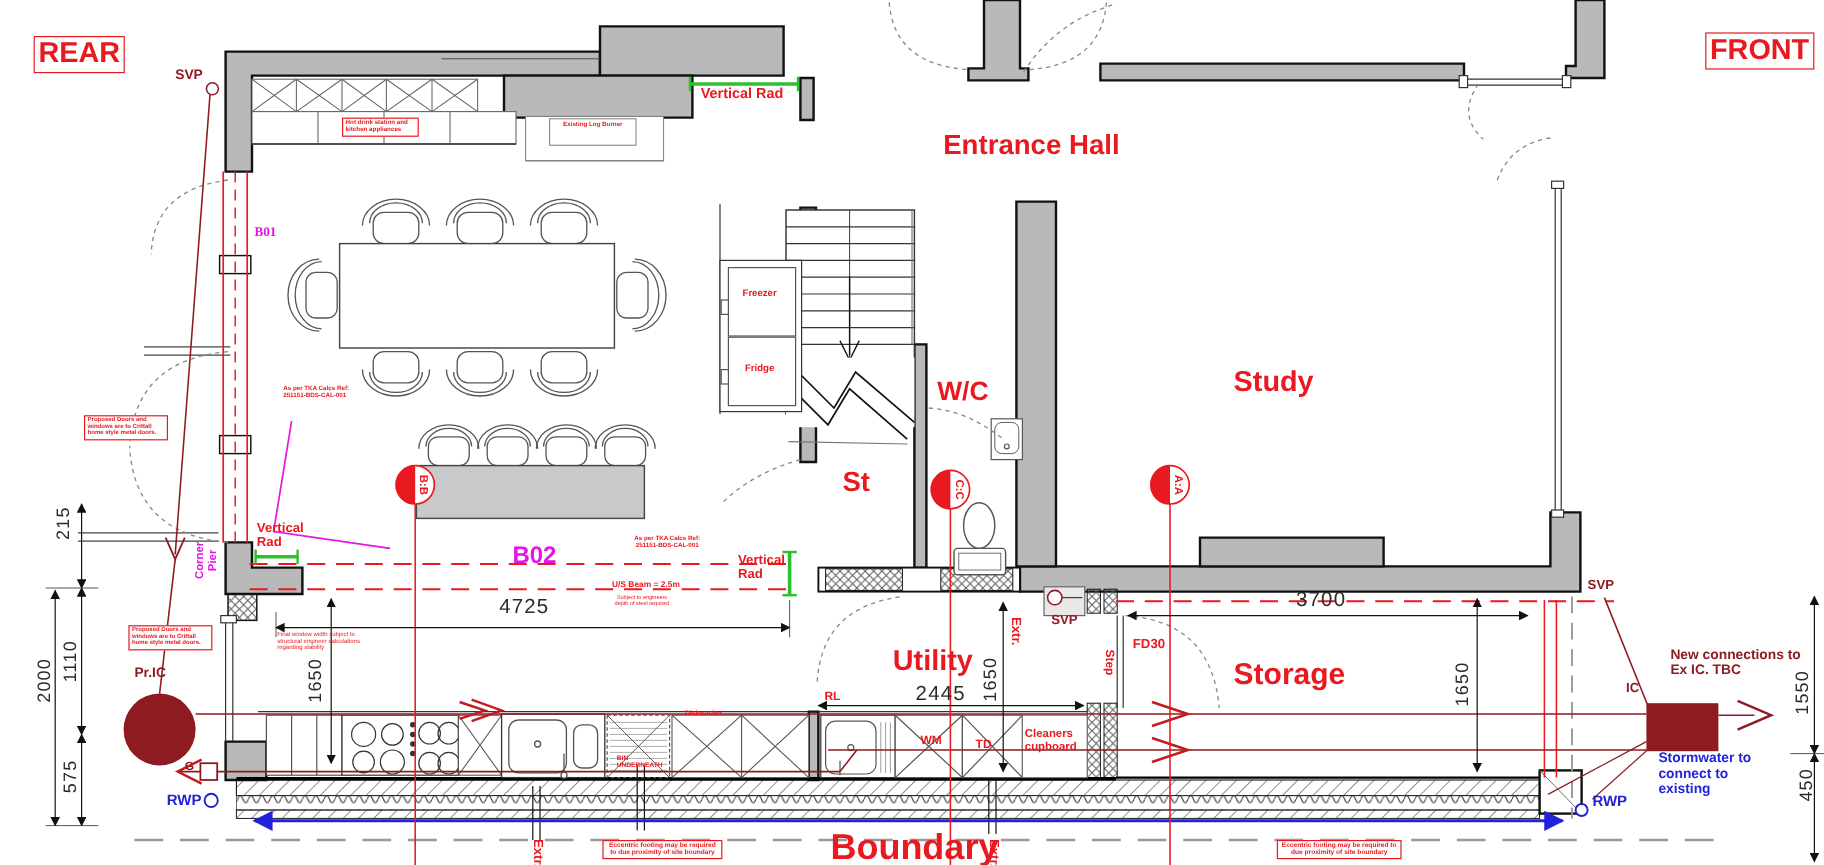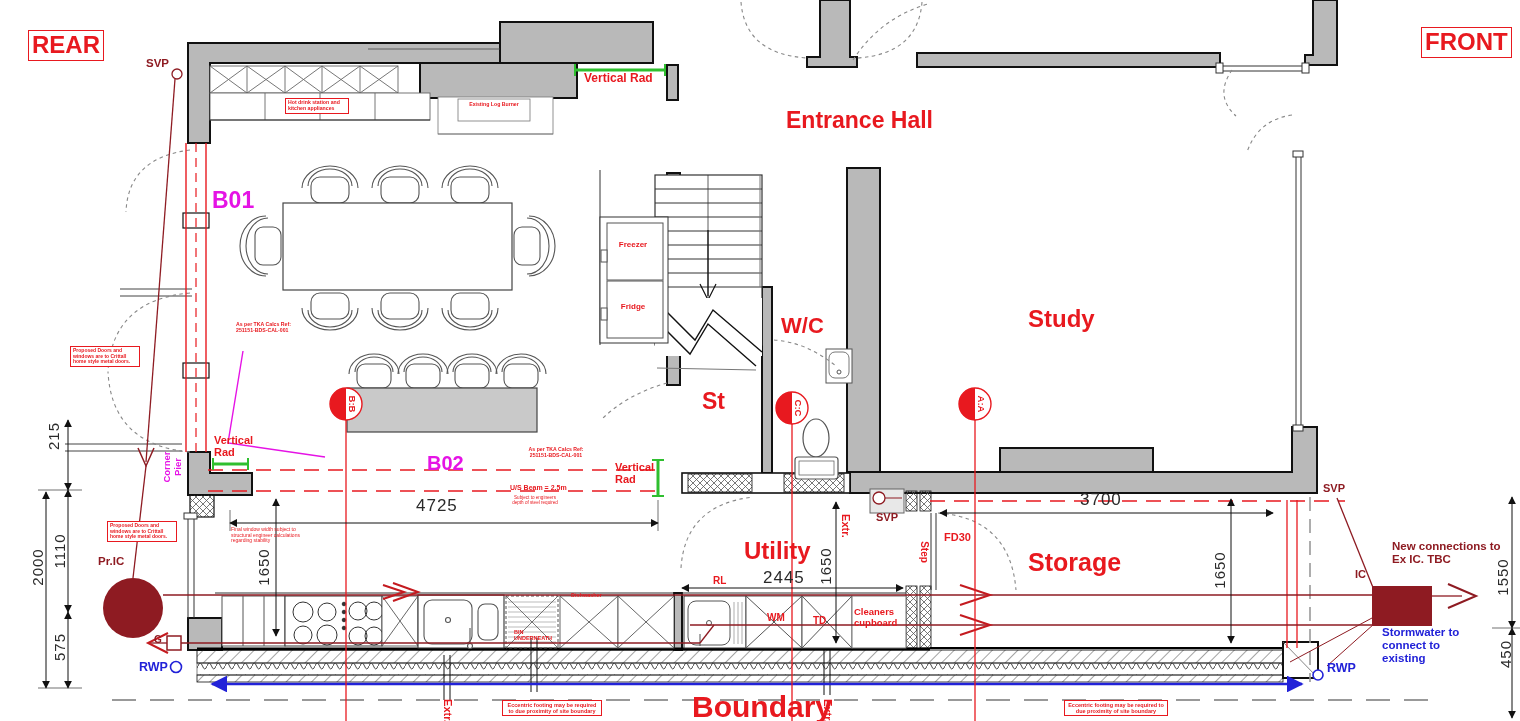--- a/index.html
+++ b/index.html
@@ -391,21 +391,21 @@
 
 <div class="lbl box red b" style="left:28px;top:30px;font-size:24px;">REAR</div>
 <div class="lbl box red b" style="left:1421px;top:27px;font-size:24px;">FRONT</div>
 
 <div class="lbl dred b" style="left:146px;top:57px;font-size:11.5px;">SVP</div>
 <div class="lbl red b" style="left:584px;top:72px;font-size:12px;">Vertical Rad</div>
 <div class="lbl boxthin red b" style="left:285px;top:98px;width:58px;font-size:5.2px;">Hot drink station and kitchen appliances</div>
 <div class="lbl red b c" style="left:462px;top:102px;width:64px;font-size:5.2px;">Existing Log Burner</div>
 <div class="lbl red b" style="left:786px;top:108px;font-size:23px;">Entrance Hall</div>
 
-<div class="lbl mag b" style="left:212px;top:188px;font-size:23px;">B01</div>
+<div class="lbl mag b" style="left:212px;top:188px;font-size:11px;font-family:Liberation Serif, serif;">B01</div>
 <div class="lbl red b" style="left:236px;top:322px;width:60px;font-size:5.2px;">As per TKA Calcs Ref: 251151-BDS-CAL-001</div>
 <div class="lbl boxthin red b" style="left:70px;top:346px;width:64px;font-size:5px;">Proposed Doors and windows are to Crittall home style metal doors.</div>
 
 <div class="lbl red b c" style="left:611px;top:241px;width:44px;font-size:8px;">Freezer</div>
 <div class="lbl red b c" style="left:611px;top:303px;width:44px;font-size:8px;">Fridge</div>
 <div class="lbl red b" style="left:781px;top:314px;font-size:22px;">W/C</div>
 <div class="lbl red b" style="left:702px;top:389px;font-size:23px;">St</div>
 <div class="lbl red b" style="left:1028px;top:306px;font-size:24px;">Study</div>
 
 <div class="lbl rcw red b" style="left:352px;top:404px;font-size:9.5px;">B:B</div>
@@ -424,26 +424,26 @@
 <div class="lbl dred b" style="left:876px;top:511px;font-size:11px;">SVP</div>
 <div class="lbl red b" style="left:944px;top:531px;font-size:11px;">FD30</div>
 <div class="lbl dim" style="left:1080px;top:490px;font-size:17px;">3700</div>
 <div class="lbl dred b" style="left:1323px;top:482px;font-size:11px;">SVP</div>
 
 <div class="lbl red b" style="left:744px;top:538px;font-size:24px;">Utility</div>
 <div class="lbl rcw red b" style="left:846px;top:526px;font-size:11px;">Extr.</div>
 <div class="lbl rcw red b" style="left:924px;top:552px;font-size:10px;">Step</div>
 <div class="lbl red" style="left:231px;top:527px;width:70px;font-size:5px;">Final window width subject to structural engineer calculations regarding stability</div>
 <div class="lbl boxthin red b" style="left:107px;top:521px;width:64px;font-size:5px;">Proposed Doors and windows are to Crittall home style metal doors.</div>
-<div class="lbl dred b" style="left:98px;top:555px;font-size:11.5px;">Pr.IC</div>
+<div class="lbl dred b" style="left:112px;top:555px;font-size:11.5px;">Pr.IC</div>
 <div class="lbl red b" style="left:1028px;top:548px;font-size:25px;">Storage</div>
 
 <div class="lbl rccw dim" style="left:264px;top:567px;font-size:15px;">1650</div>
 <div class="lbl dim" style="left:763px;top:568px;font-size:17px;">2445</div>
-<div class="lbl red b" style="left:713px;top:575px;font-size:10px;">RL</div>
+<div class="lbl red b" style="left:687px;top:575px;font-size:10px;">RL</div>
 <div class="lbl rccw dim" style="left:826px;top:566px;font-size:15px;">1650</div>
 <div class="lbl rccw dim" style="left:1220px;top:570px;font-size:15px;">1650</div>
 
 <div class="lbl rccw dim" style="left:54px;top:436px;font-size:15px;">215</div>
 <div class="lbl rccw dim" style="left:60px;top:551px;font-size:15px;">1110</div>
 <div class="lbl rccw dim" style="left:38px;top:567px;font-size:15px;">2000</div>
 <div class="lbl rccw dim" style="left:60px;top:647px;font-size:15px;">575</div>
 
 <div class="lbl dred b" style="left:1392px;top:540px;width:110px;font-size:11.5px;">New connections to Ex IC. TBC</div>
 <div class="lbl dred b" style="left:1355px;top:568px;font-size:11px;">IC</div>

